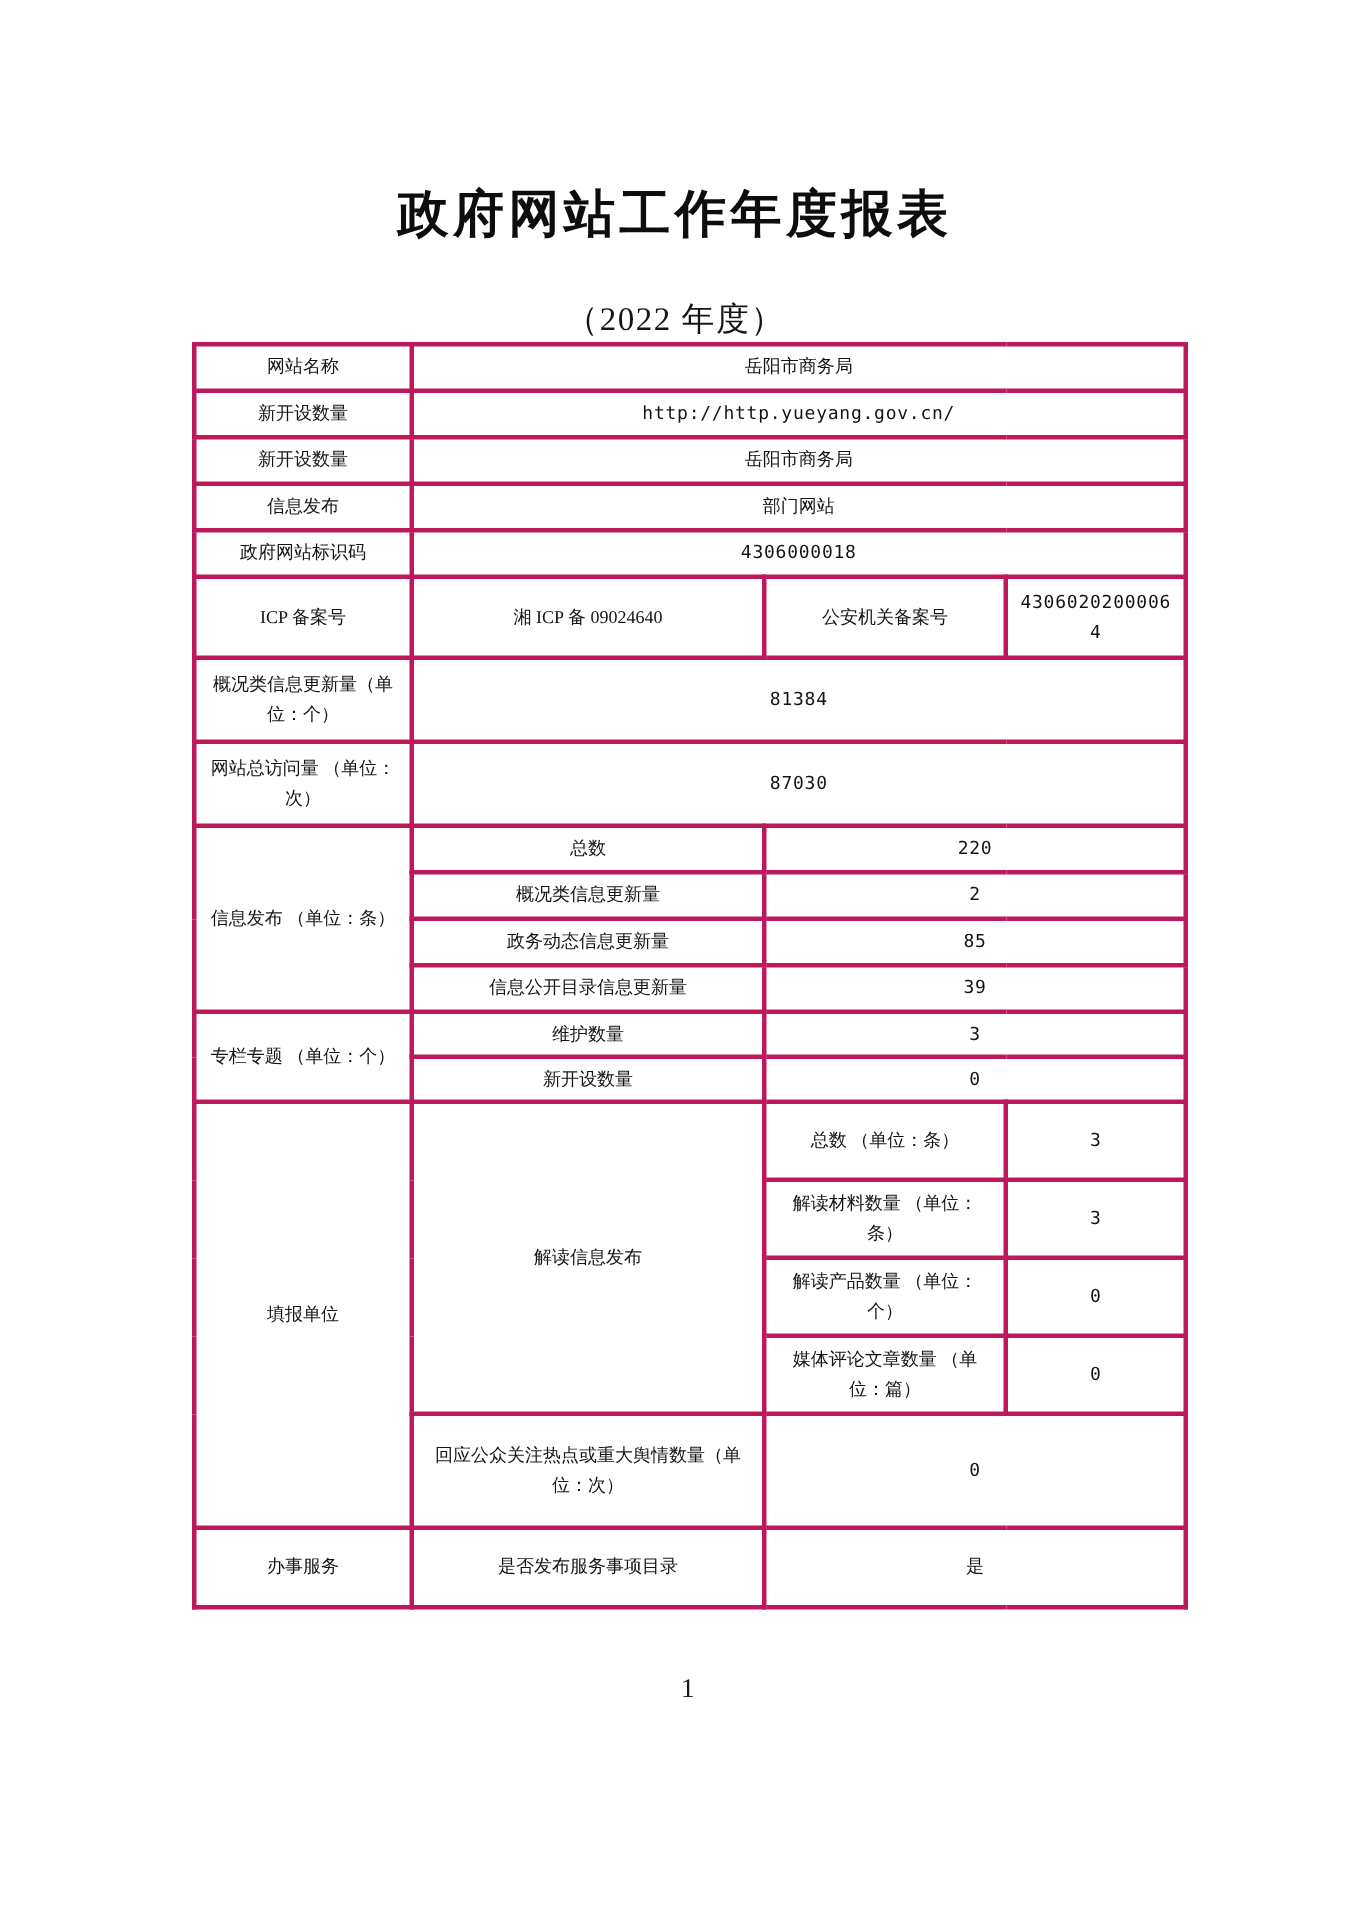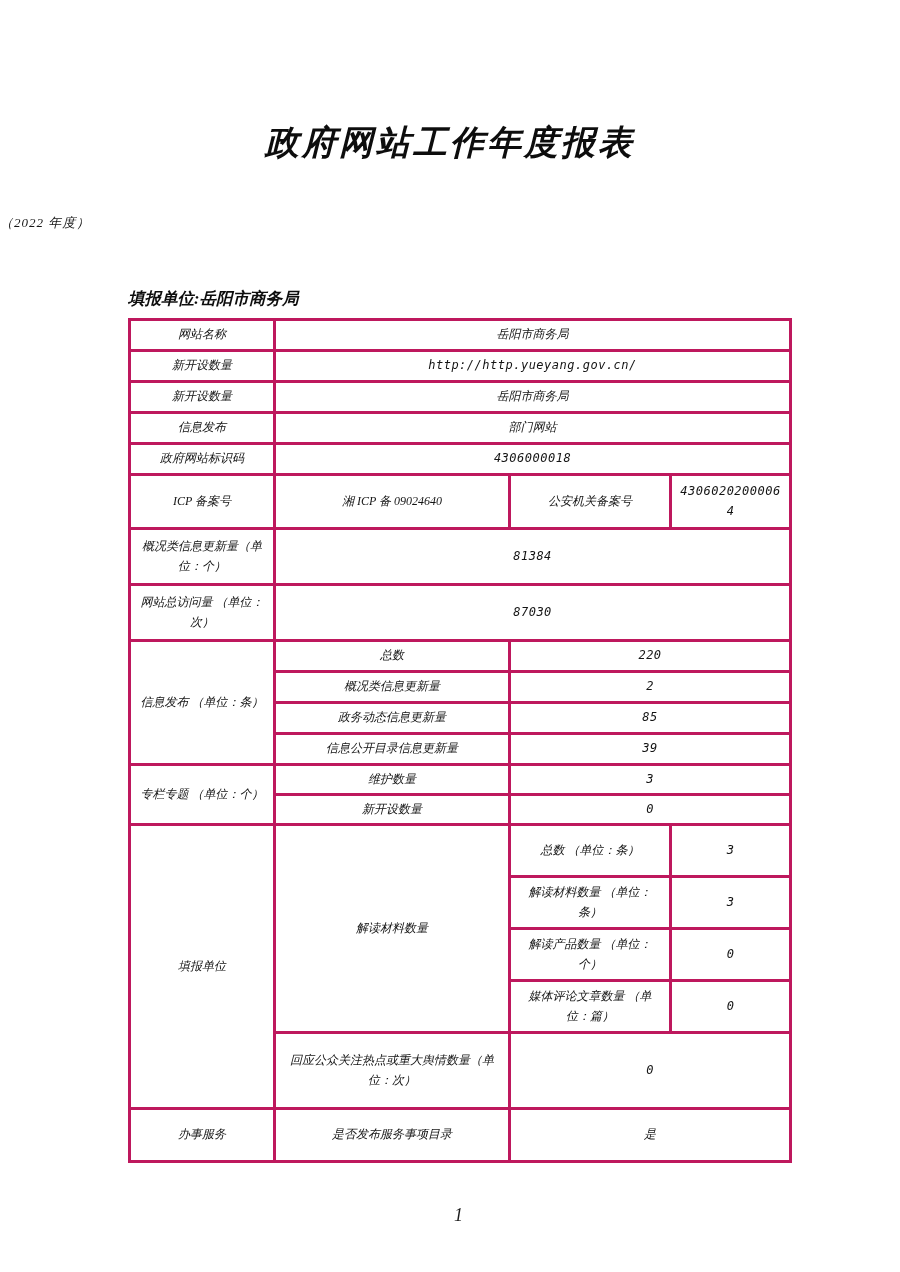--- a/index.html
+++ b/index.html
@@ -8,34 +8,34 @@
     background: #ffffff;
   }
   .page {
     position: relative;
     width: 900px;
     height: 1272px;
     background: #ffffff;
     color: #111111;
     font-family: "Liberation Serif", "DejaVu Serif", serif;
     overflow: hidden;
-    font-style: italic;
   }
   .doc-title {
     padding-top: 120px;
     text-align: center;
     font-family: "Liberation Sans", "DejaVu Sans", sans-serif;
     font-weight: bold;
     font-size: 34px;
     letter-spacing: 3px;
     color: #0d0d0d;
   }
   .doc-subtitle {
-    margin-top: 48px;
-    font-size: 13px;
+    margin-top: 32px;
+    text-align: center;
+    font-size: 22px;
     letter-spacing: 1px;
     color: #151515;
   }
   .unit-line {
     width: 661px;
     margin: 56px 0 8px 128px;
     font-weight: bold;
     font-size: 16.5px;
     color: #0d0d0d;
   }
@@ -82,21 +82,20 @@
     color: #1a1a1a;
   }
 </style>
 </head>
 <body>
 
 <div class="page">
 
   <div class="doc-title">政府网站工作年度报表</div>
   <div class="doc-subtitle">（2022 年度）</div>
-  <div class="unit-line">填报单位:岳阳市商务局</div>
 
   <table class="report">
     <colgroup>
       <col style="width:145px">
       <col style="width:235px">
       <col style="width:161px">
       <col style="width:120px">
     </colgroup>
 
     <tbody>
@@ -165,21 +164,21 @@
       <td>维护数量</td>
       <td colspan="2" class="mono">3</td>
     </tr>
     <tr class="h30">
       <td>新开设数量</td>
       <td colspan="2" class="mono">0</td>
     </tr>
 
     <tr class="h52">
       <td rowspan="5">填报单位</td>
-      <td rowspan="4">解读材料数量</td>
+      <td rowspan="4">解读信息发布</td>
       <td>总数 （单位：条）</td>
       <td class="mono">3</td>
     </tr>
     <tr class="h52">
       <td>解读材料数量 （单位：条）</td>
       <td class="mono">3</td>
     </tr>
     <tr class="h52">
       <td>解读产品数量 （单位：个）</td>
       <td class="mono">0</td>

